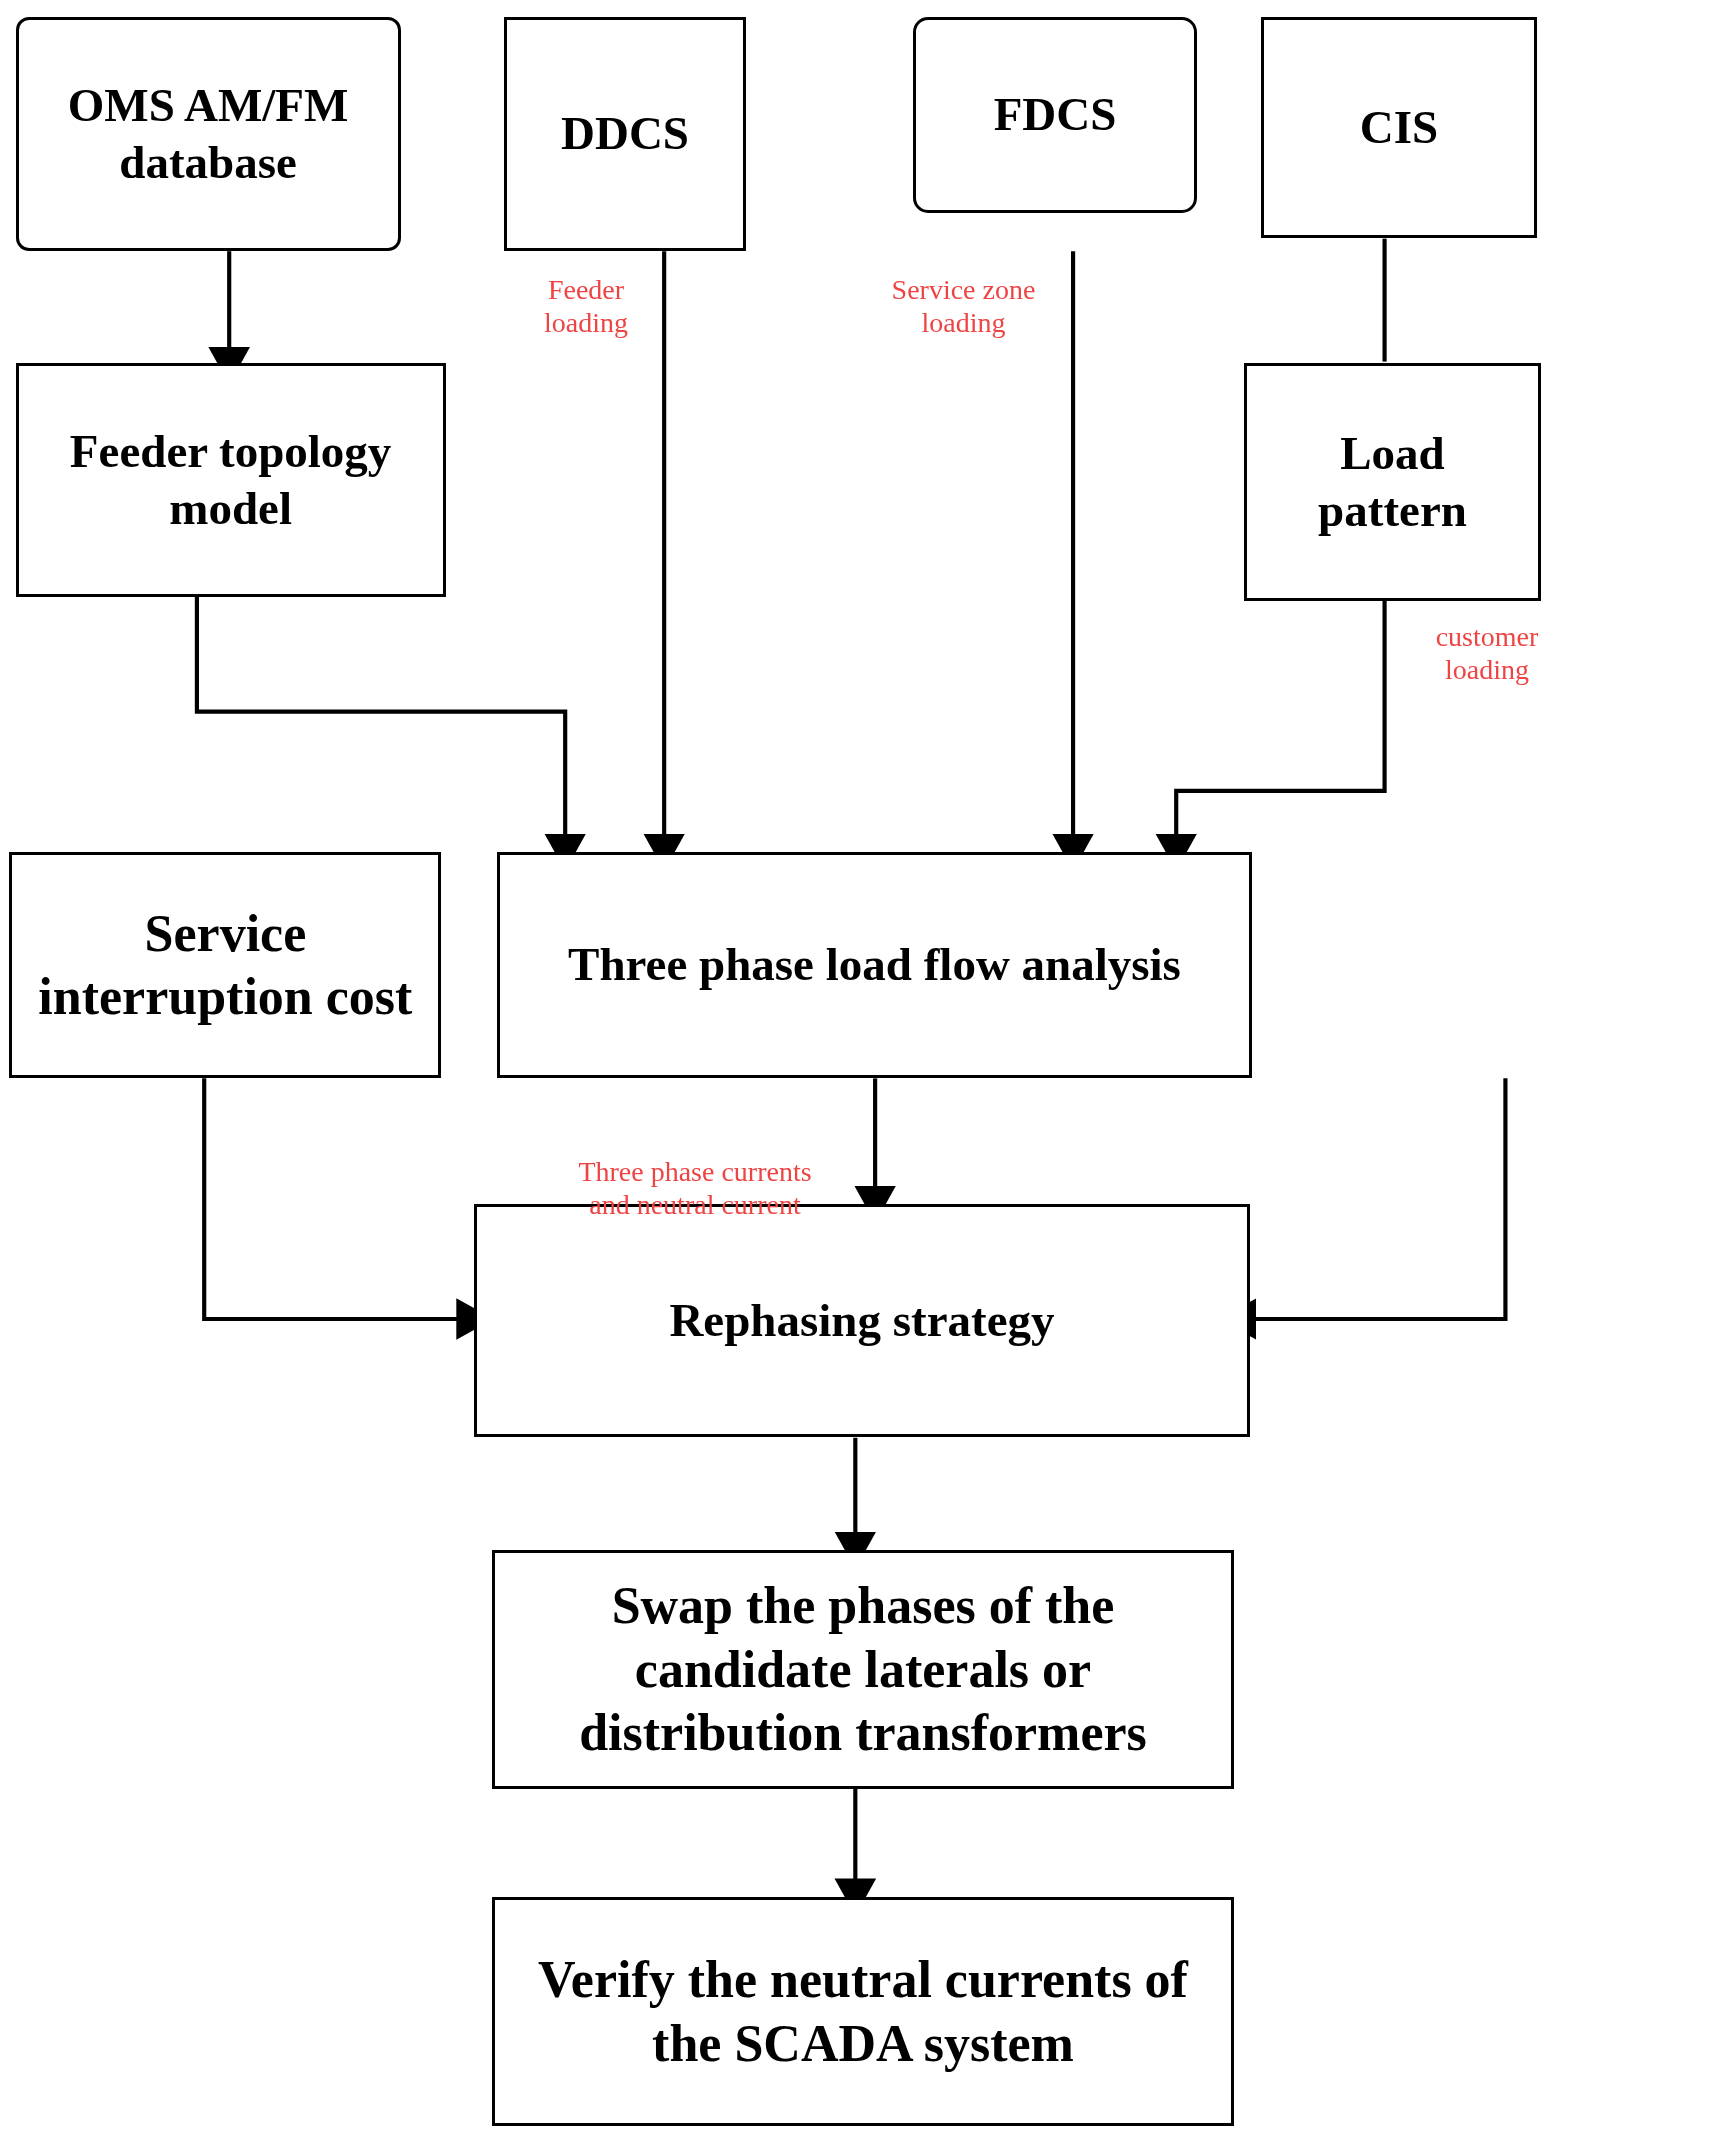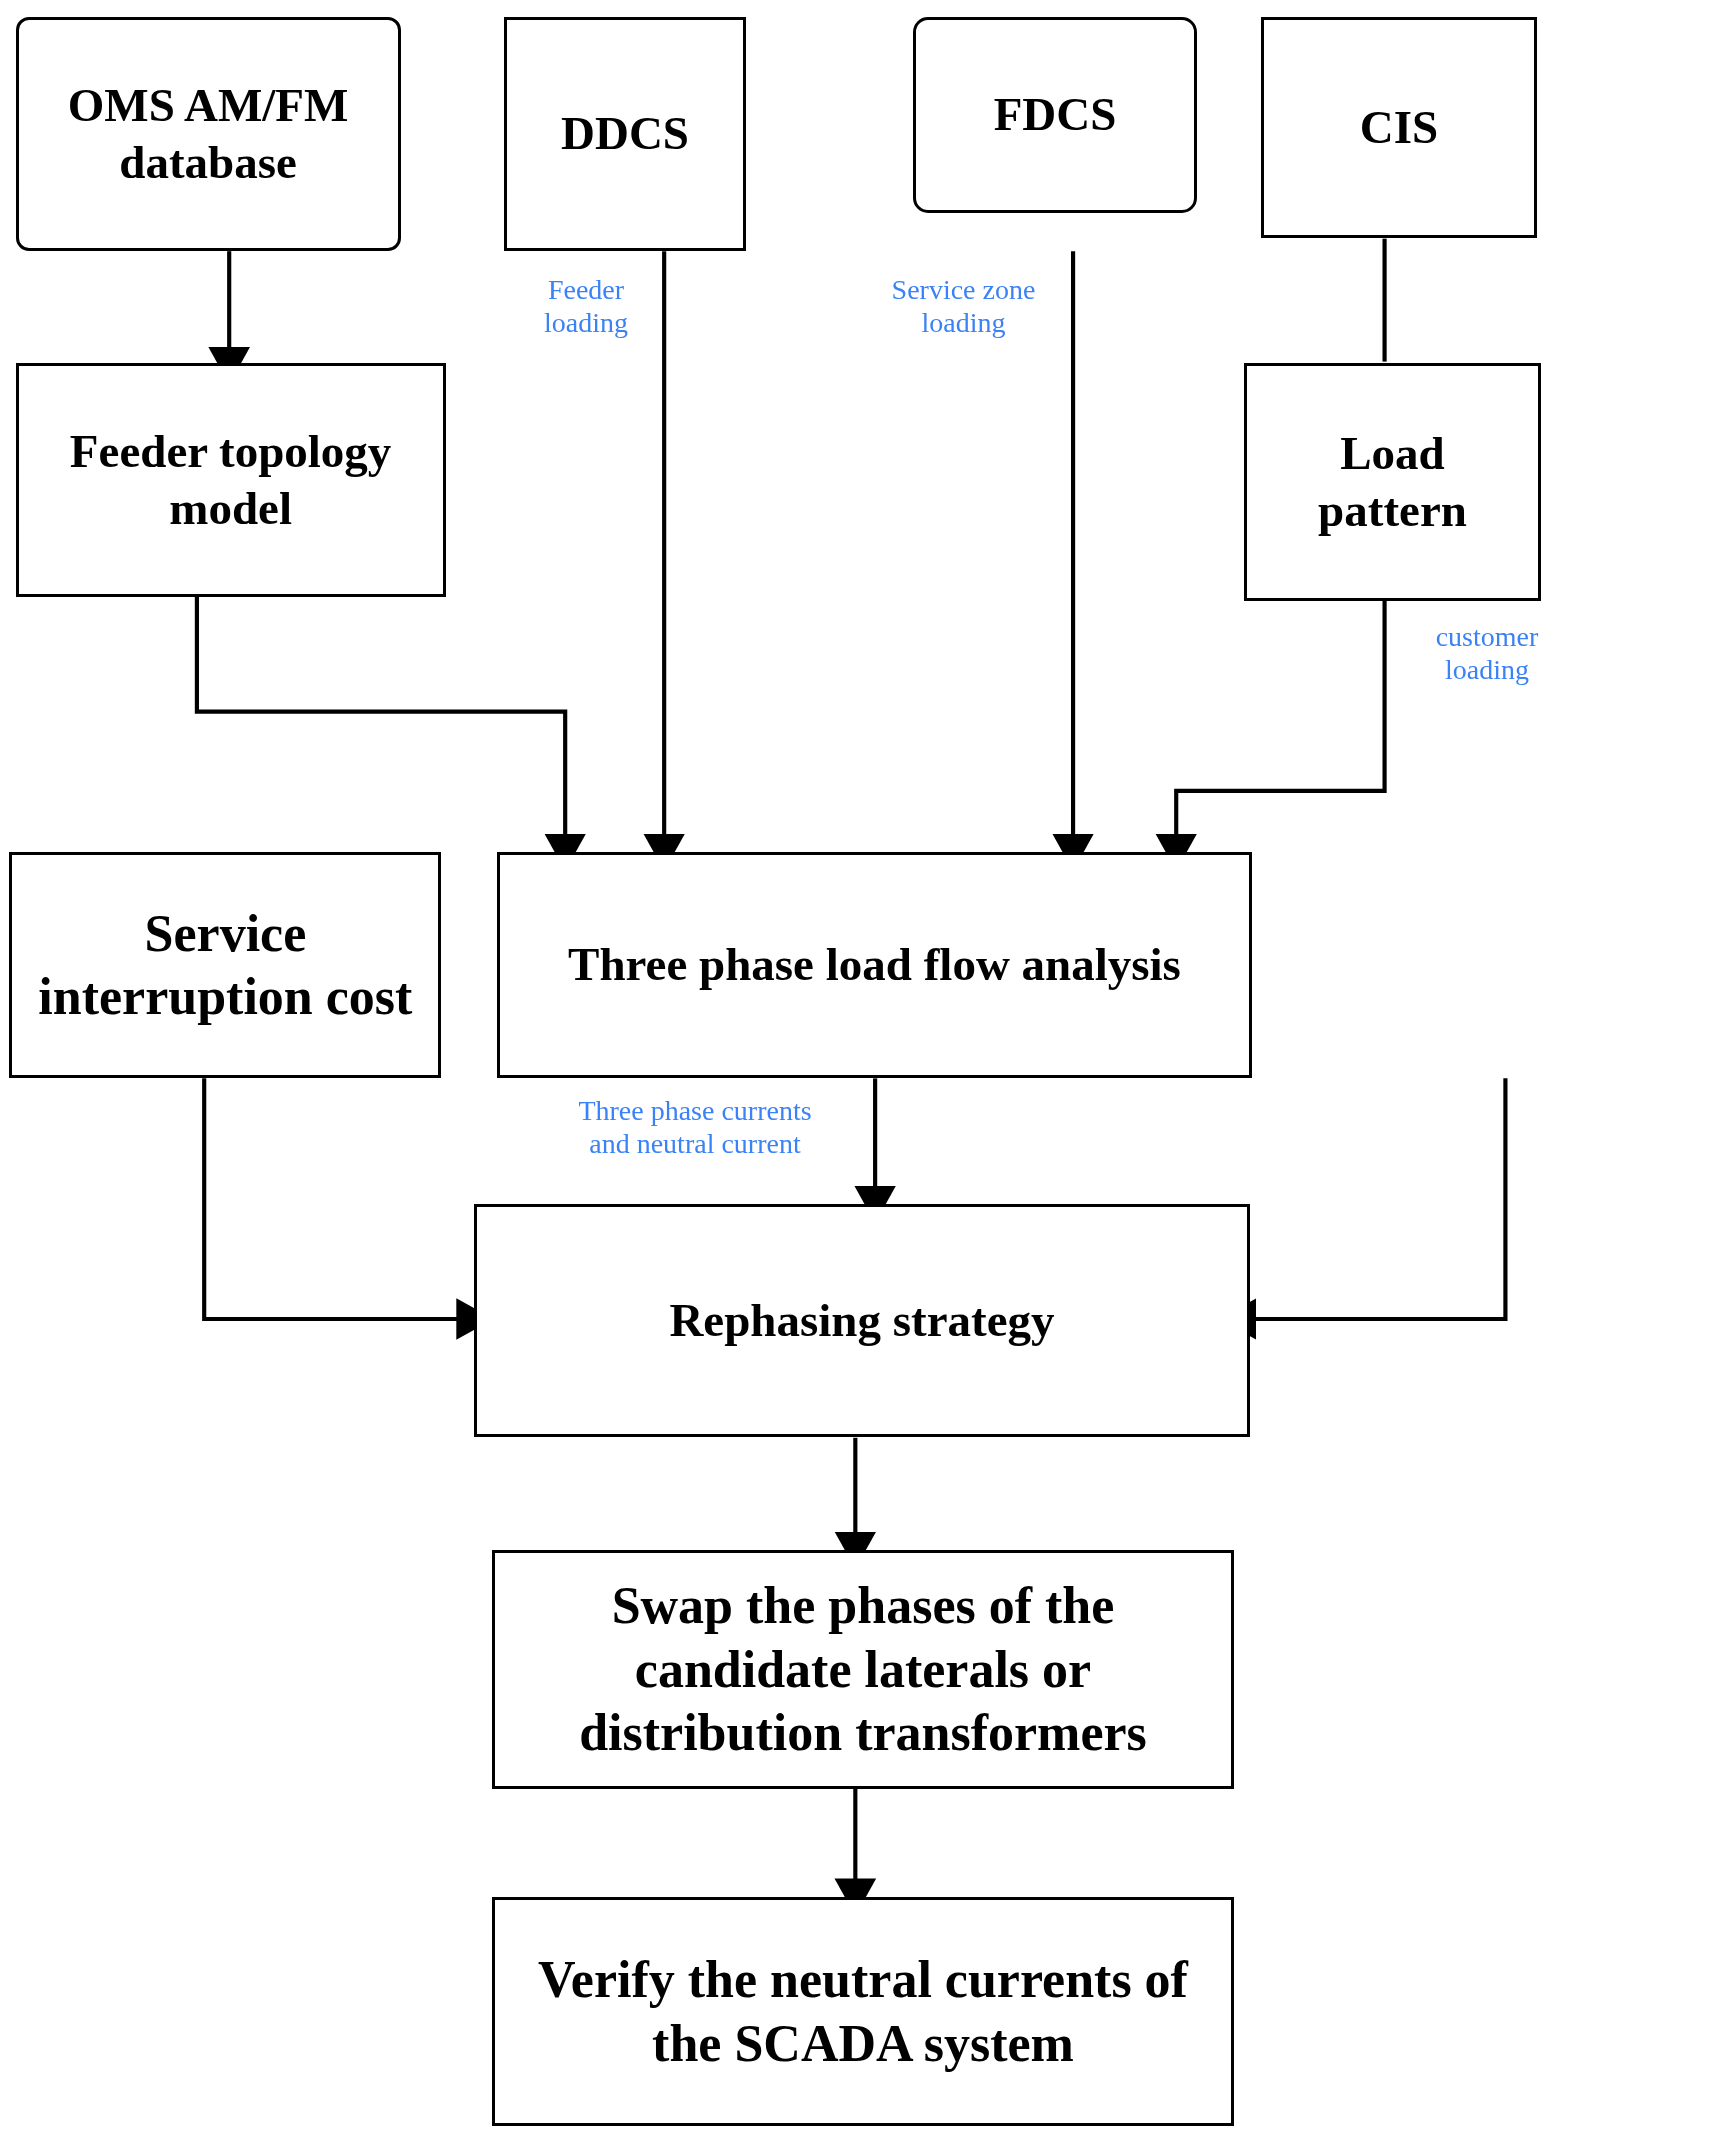--- a/index.html
+++ b/index.html
@@ -35,21 +35,21 @@
     font-weight: bold;
     line-height: 1.22;
     padding: 2.1px 5.2px;
   }
   .node-label {
     display: block;
     width: 100%;
   }
   .edge-label {
     position: absolute;
-    color: #3b82f6;
+    color: #ef4444;
     font-weight: normal;
     line-height: 1.18;
     text-align: center;
     white-space: pre-line;
     font-size: 28px;
   }
   .fs-90 { font-size: 47px; }
   .fs-84 { font-size: 52px; }
 </style>
 </head>
@@ -141,17 +141,17 @@
 
   <div class="edge-label" style="left:521px; top:273px; width:130px; text-align:center;">Feeder
 loading</div>
 
   <div class="edge-label" style="left:862px; top:273px; width:203px; text-align:center;">Service zone
 loading</div>
 
   <div class="edge-label" style="left:1401px; top:620px; width:172px; text-align:center;">customer
 loading</div>
 
-  <div class="edge-label" style="left:523px; top:1094px; width:344px; text-align:center;">Three phase currents
+  <div class="edge-label" style="left:523px; top:1155px; width:344px; text-align:center;">Three phase currents
 and neutral current</div>
 
 </div>
 
 
 </body></html>

